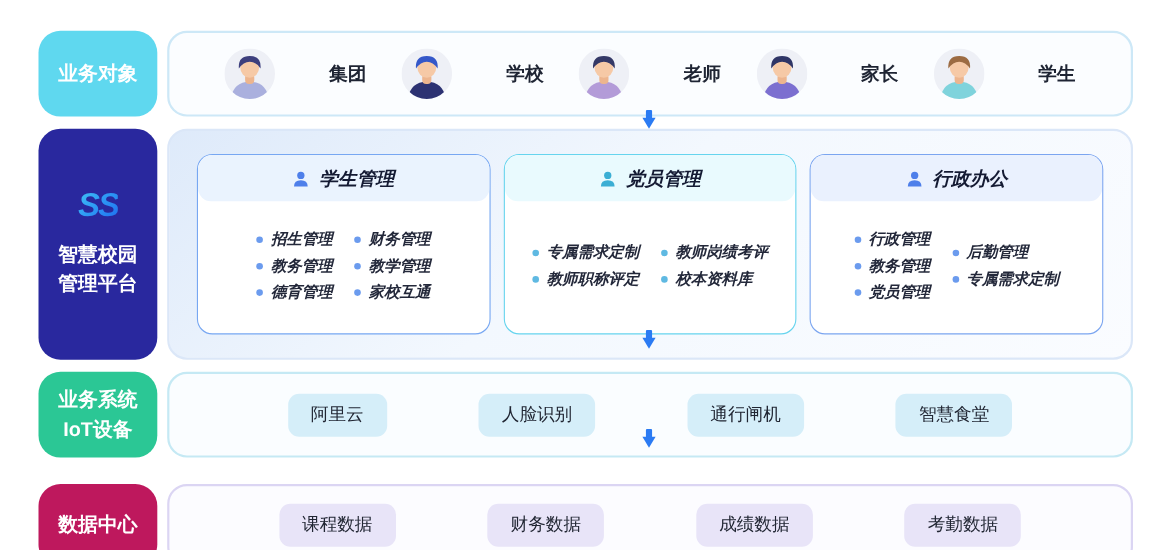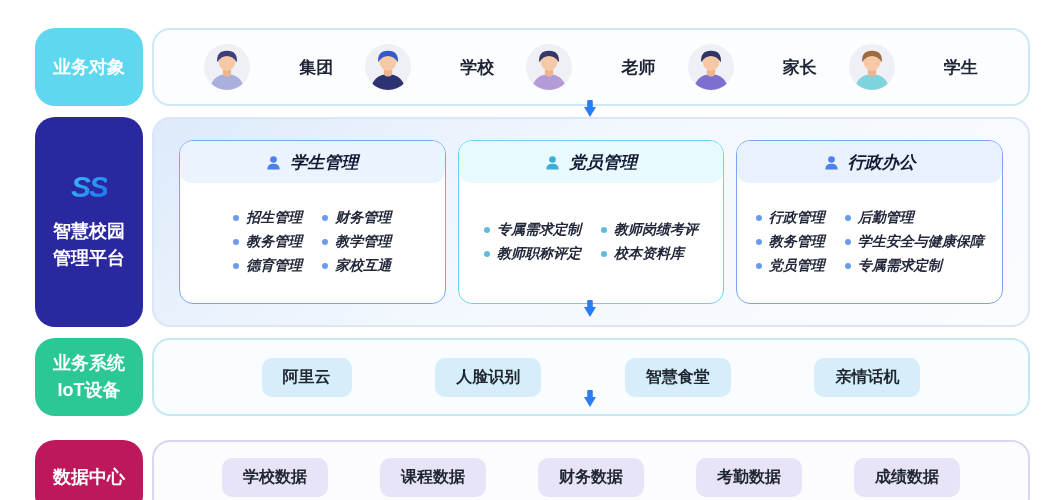--- a/index.html
+++ b/index.html
@@ -33,21 +33,21 @@
   
   .module-card { flex:1 1 0; background:#ffffff; border:1.5px solid var(--accent,#77A7F2); border-radius:14px; overflow:hidden; display:flex; flex-direction:column;font-style:italic; }
   .module-header { height:42px; flex:0 0 42px; display:flex; align-items:center; justify-content:center; gap:9px; background:var(--header-bg,#EAF3FE); font-size:17px; font-weight:bold; color:#141A33; border-radius:0 0 12px 12px; }
   .user-icon { width:15px; height:15px; display:block; }
   .module-body { flex:1; display:flex; align-items:center; justify-content:center; gap:20px; padding:8px 8px 10px; }
   .module-col { list-style:none; }
   .module-item { display:flex; align-items:center; gap:7px; font-size:14px; font-weight:bold; color:#23283A; margin:6px 0; white-space:nowrap; }
   .dot { width:6px; height:6px; border-radius:50%; background:var(--bullet,#6B9BEE); flex:0 0 6px; }
 
   
-  .chip { border-radius:10px; padding:9px 21px; font-size:16px; font-weight:bold; color:#212633; white-space:nowrap; }
+  .chip { border-radius:10px; padding:9px 21px; font-size:16px; font-weight:normal; color:#212633; white-space:nowrap; }
   .chip-iot { background:#D5EEF9; }
   .chip-data { background:#E8E4F8; }
 
   
   .arrow { position:absolute; left:582px; width:16px; height:19px; z-index:5; }
   .arrow-1 { top:100px; }
   .arrow-2 { top:300px; }
   .arrow-3 { top:390px; }
 </style>
 </head>
@@ -259,57 +259,52 @@
                   </li>
             </ul>
             <ul class="module-col">
 
               <li class="module-item">
                     <span class="dot"></span>
                     <span>后勤管理</span>
                   </li>
               <li class="module-item">
                     <span class="dot"></span>
-                    <span>学生安全与健康保障</span>
-                  </li>
-              <li class="module-item">
-                    <span class="dot"></span>
                     <span>专属需求定制</span>
                   </li>
             </ul>
           </div>
         </div>
       </div>
   </div>
 
   <div class="row row-3">
     <div class="side" style="background: rgb(43, 199, 149);">
       <span>业务系统</span>
       <span>IoT设备</span>
     </div>
     <div class="panel panel-3">
 
     <div class="chip chip-iot">阿里云</div>
         <div class="chip chip-iot">人脸识别</div>
+        <div class="chip chip-iot">通行闸机</div>
         <div class="chip chip-iot">智慧食堂</div>
-        <div class="chip chip-iot">亲情话机</div>
       </div>
   </div>
 
   <div class="row row-4">
     <div class="side" style="background: #be185d;">
       <span>数据中心</span>
     </div>
     <div class="panel panel-4">
 
-    <div class="chip chip-data">学校数据</div>
         <div class="chip chip-data">课程数据</div>
         <div class="chip chip-data">财务数据</div>
+        <div class="chip chip-data">成绩数据</div>
         <div class="chip chip-data">考勤数据</div>
-        <div class="chip chip-data">成绩数据</div>
       </div>
   </div>
 
   <svg class="arrow arrow-1" viewBox="0 0 16 19" style="fill: rgb(43, 123, 243);">
     <rect x="5.2" y="0" width="5.6" height="8" rx="1"></rect>
       <polygon points="2,7 14,7 8,17"></polygon>
   </svg>
   <svg class="arrow arrow-2" viewBox="0 0 16 19" style="fill: rgb(43, 123, 243);">
     <rect x="5.2" y="0" width="5.6" height="8" rx="1"></rect>
       <polygon points="2,7 14,7 8,17"></polygon>

